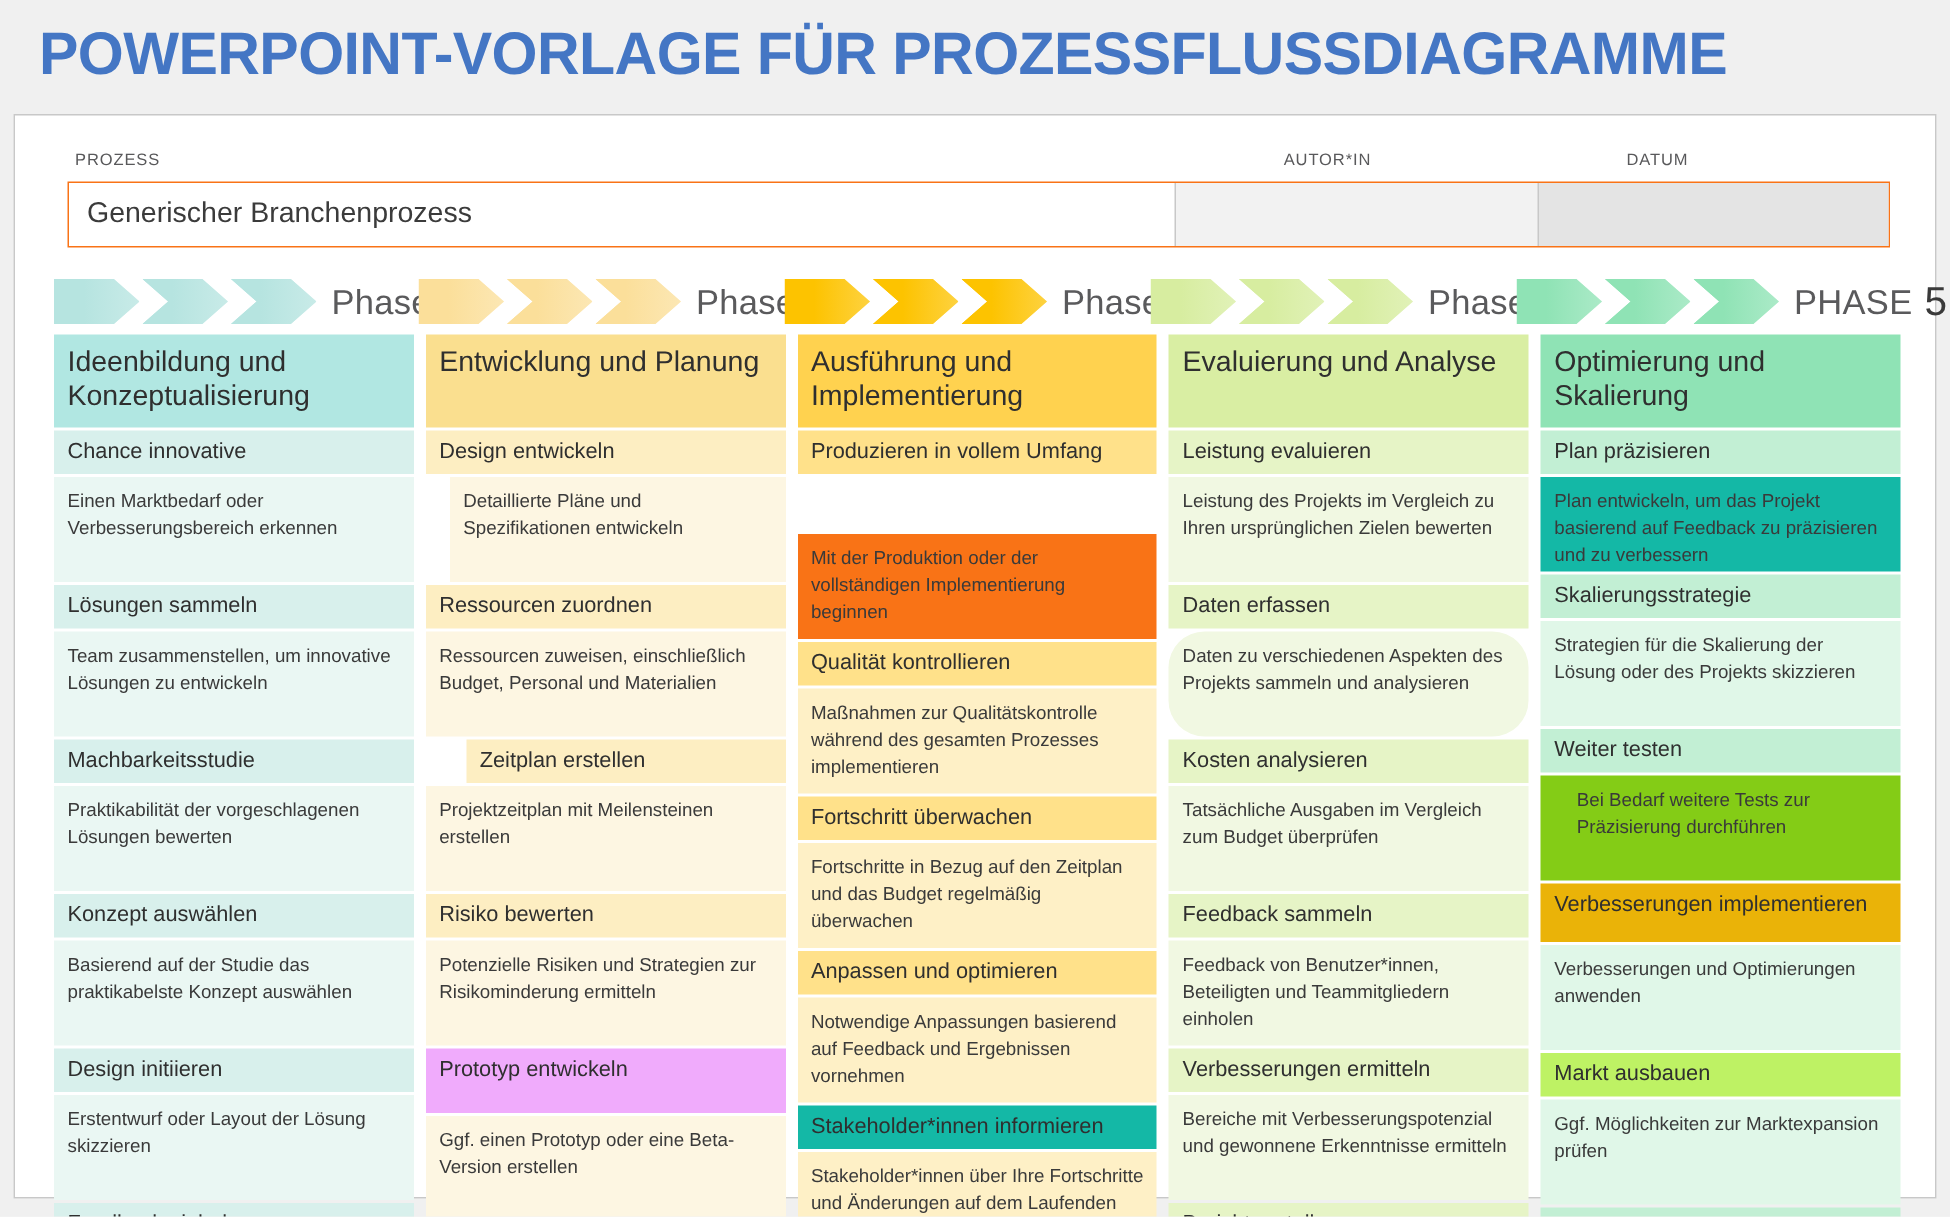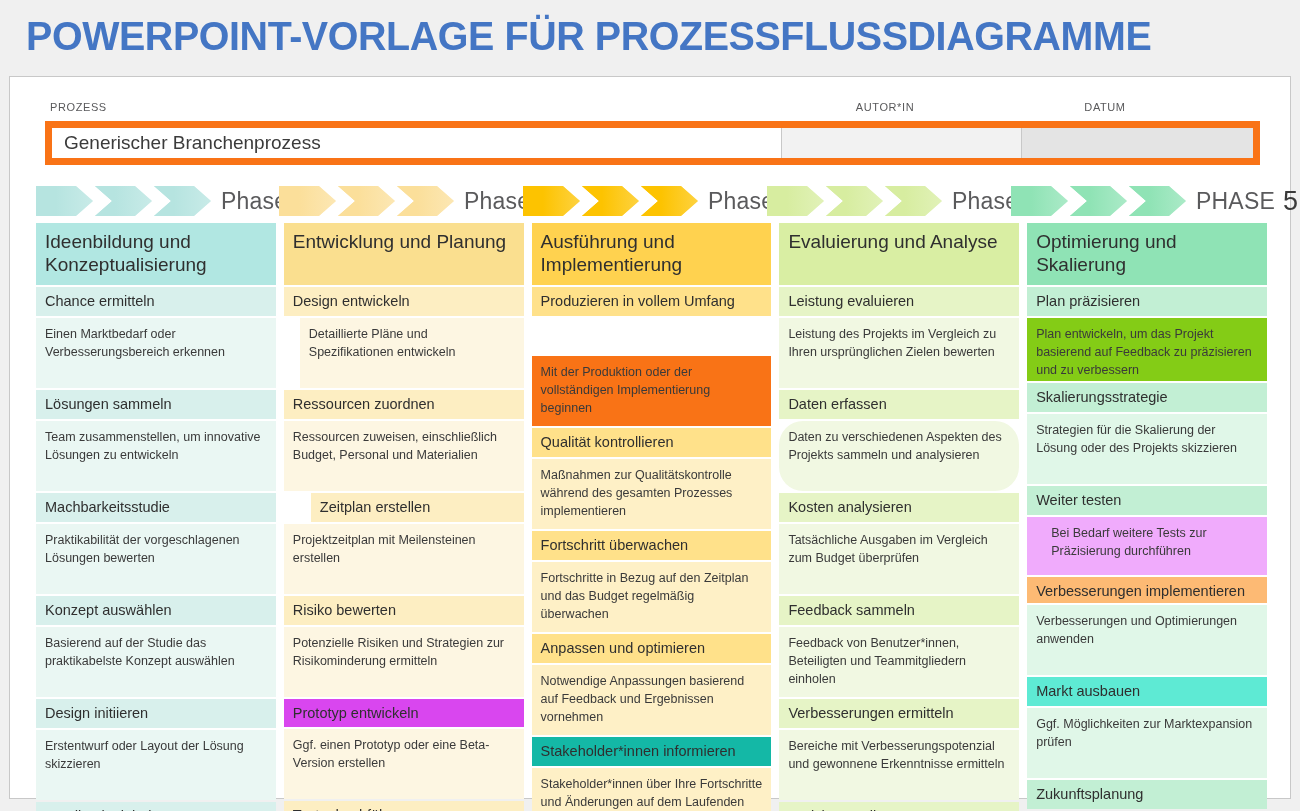--- a/index.html
+++ b/index.html
@@ -56,21 +56,21 @@
   }
   #meta-label-prozess { left: 40px; }
   #meta-label-autor { left: 745px; width: 260px; text-align: center; }
   #meta-label-datum { left: 974px; width: 242px; text-align: center; }
 
   #meta-fields {
     position: absolute;
     left: 35px; top: 44px;
     width: 1215px; height: 44px;
     display: flex;
-    border: 7px solid #f97316;
+    border: 1px solid #f97316;
     background: #fff;
   }
   .meta-field {
     height: 100%;
     display: flex;
     align-items: center;
     padding: 0 12px;
     font-size: 19px;
     color: #3b3b3b;
     border-right: 1px solid #c8c8c8;
@@ -234,21 +234,21 @@
           </div>
           <div class="phase-text">PHASE</div>
           <div class="phase-num">5</div>
         </div>
       </div>
 
     <div id="grid">
         <div class="col">
           <div class="col-head" style="background: rgb(177, 231, 226); height: 62px;">Ideenbildung und Konzeptualisierung</div>
           <div class="step-block h2">
-            <div class="step-title" style="background: rgb(216, 240, 236); height: 29px;">Chance ermitteln</div>
+            <div class="step-title" style="background: rgb(216, 240, 236); height: 29px;">Chance innovative</div>
             <div class="step-desc" style="background: rgb(234, 247, 243); height: 70px;">Einen Marktbedarf oder Verbesserungsbereich erkennen</div>
           </div>
           <div class="step-block h2">
             <div class="step-title" style="background: rgb(216, 240, 236); height: 29px;">Lösungen sammeln</div>
             <div class="step-desc" style="background: rgb(234, 247, 243); height: 70px;">Team zusammenstellen, um innovative Lösungen zu entwickeln</div>
           </div>
           <div class="step-block h2">
             <div class="step-title" style="background: rgb(216, 240, 236); height: 29px;">Machbarkeitsstudie</div>
             <div class="step-desc" style="background: rgb(234, 247, 243); height: 70px;">Praktikabilität der vorgeschlagenen Lösungen bewerten</div>
           </div>
@@ -276,21 +276,21 @@
           </div>
           <div class="step-block h2">
             <div class="step-title" style="background: rgb(253, 238, 194); height: 29px; margin-left: 27px;">Zeitplan erstellen</div>
             <div class="step-desc" style="background: rgb(253, 246, 226); height: 70px;">Projektzeitplan mit Meilensteinen erstellen</div>
           </div>
           <div class="step-block h2">
             <div class="step-title" style="background: rgb(253, 238, 194); height: 29px;">Risiko bewerten</div>
             <div class="step-desc" style="background: rgb(253, 246, 226); height: 70px;">Potenzielle Risiken und Strategien zur Risikominderung ermitteln</div>
           </div>
           <div class="step-block h2">
-            <div class="step-title" style="background: #d946ef; height: 28px;">Prototyp entwickeln</div>
+            <div class="step-title" style="background: #f0abfc; height: 43px;">Prototyp entwickeln</div>
             <div class="step-desc" style="background: rgb(253, 246, 226); height: 70px;">Ggf. einen Prototyp oder eine Beta-Version erstellen</div>
           </div>
           <div class="step-block h3">
             <div class="step-title" style="background: rgb(253, 238, 194); height: 29px;">Tests durchführen</div>
           </div>
         </div>
         <div class="col">
           <div class="col-head" style="background: rgb(255, 210, 79); height: 62px;">Ausführung und Implementierung</div>
           <div class="step-block h3">
             <div class="step-title" style="background: rgb(255, 225, 138); height: 29px;">Produzieren in vollem Umfang</div>
@@ -339,36 +339,36 @@
             <div class="step-desc" style="background: rgb(241, 248, 226); height: 70px;">Bereiche mit Verbesserungspotenzial und gewonnene Erkenntnisse ermitteln</div>
           </div>
           <div class="step-block h3">
             <div class="step-title" style="background: rgb(230, 244, 198); height: 29px;">Bericht erstellen</div>
           </div>
         </div>
         <div class="col">
           <div class="col-head" style="background: rgb(143, 227, 181); height: 62px;">Optimierung und Skalierung</div>
           <div class="step-block h3">
             <div class="step-title" style="background: rgb(194, 239, 212); height: 29px;">Plan präzisieren</div>
-            <div class="step-desc" style="background: #84cc16; height: 56px;">Plan entwickeln, um das Projekt basierend auf Feedback zu präzisieren und zu verbessern</div>
+            <div class="step-desc" style="background: #14b8a6; height: 56px;">Plan entwickeln, um das Projekt basierend auf Feedback zu präzisieren und zu verbessern</div>
           </div>
           <div class="step-block h2">
             <div class="step-title" style="background: rgb(194, 239, 212); height: 29px;">Skalierungsstrategie</div>
             <div class="step-desc" style="background: rgb(224, 247, 232); height: 70px;">Strategien für die Skalierung der Lösung oder des Projekts skizzieren</div>
           </div>
           <div class="step-block h2">
             <div class="step-title" style="background: rgb(194, 239, 212); height: 29px;">Weiter testen</div>
-            <div class="step-desc" style="background: #f0abfc; height: 58px; padding-left: 24px;">Bei Bedarf weitere Tests zur Präzisierung durchführen</div>
-          </div>
-          <div class="step-block h2">
-            <div class="step-title" style="background: #fdba74; height: 26px;">Verbesserungen implementieren</div>
+            <div class="step-desc" style="background: #84cc16; height: 70px; padding-left: 24px;">Bei Bedarf weitere Tests zur Präzisierung durchführen</div>
+          </div>
+          <div class="step-block h2">
+            <div class="step-title" style="background: #eab308; height: 39px;">Verbesserungen implementieren</div>
             <div class="step-desc" style="background: rgb(224, 247, 232); height: 70px;">Verbesserungen und Optimierungen anwenden</div>
           </div>
           <div class="step-block h2">
-            <div class="step-title" style="background: #5eead4; height: 29px;">Markt ausbauen</div>
+            <div class="step-title" style="background: #bef264; height: 29px;">Markt ausbauen</div>
             <div class="step-desc" style="background: rgb(224, 247, 232); height: 70px;">Ggf. Möglichkeiten zur Marktexpansion prüfen</div>
           </div>
           <div class="step-block h3">
             <div class="step-title" style="background: rgb(194, 239, 212); height: 29px;">Zukunftsplanung</div>
           </div>
         </div>
       </div>
 
   </div>
 </div>

